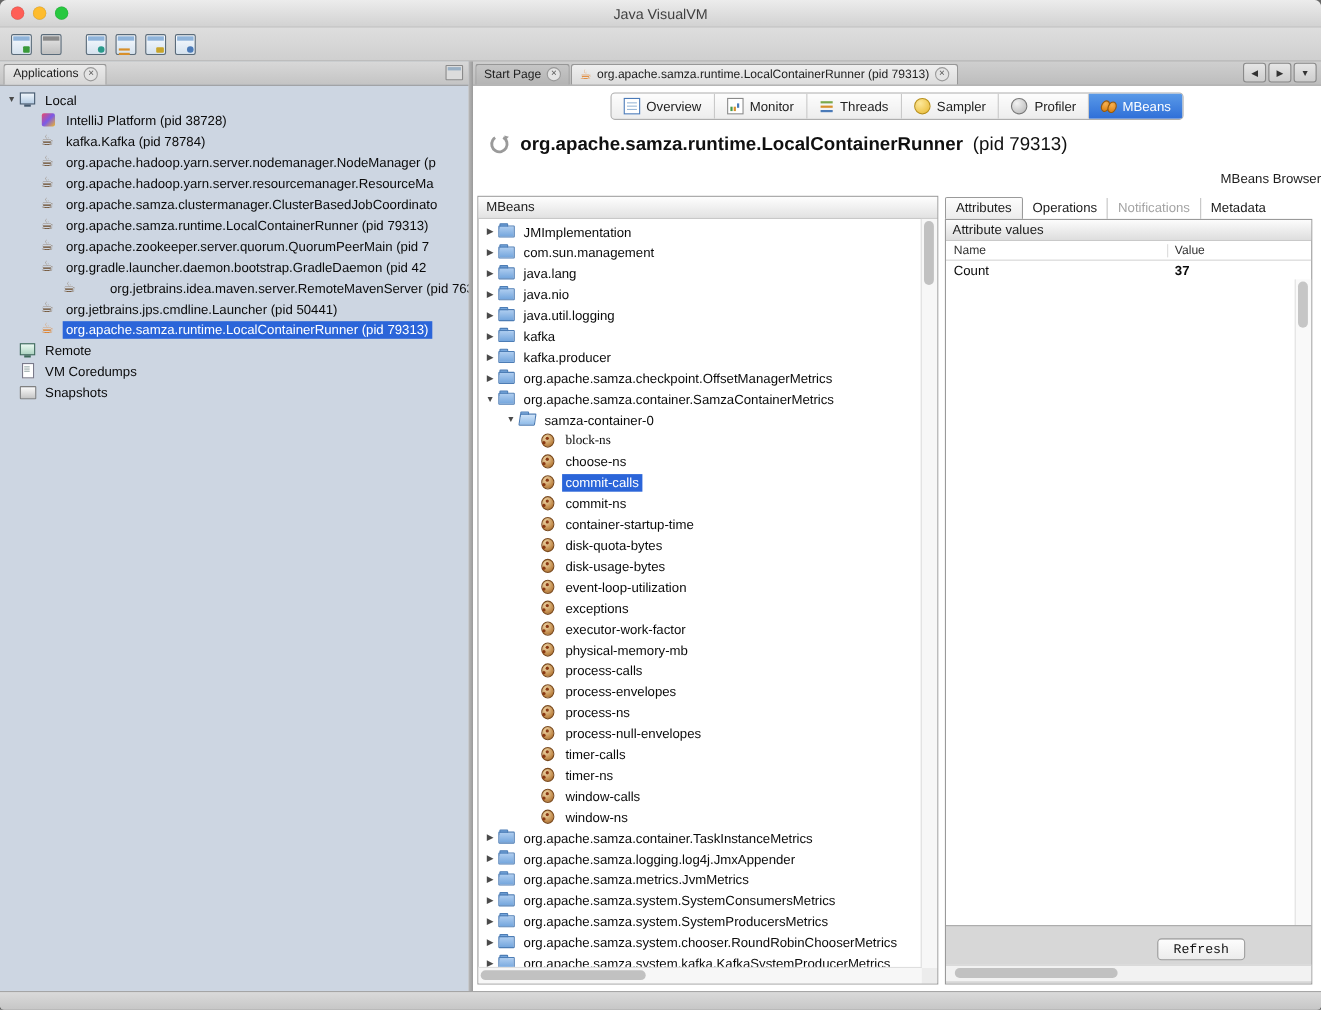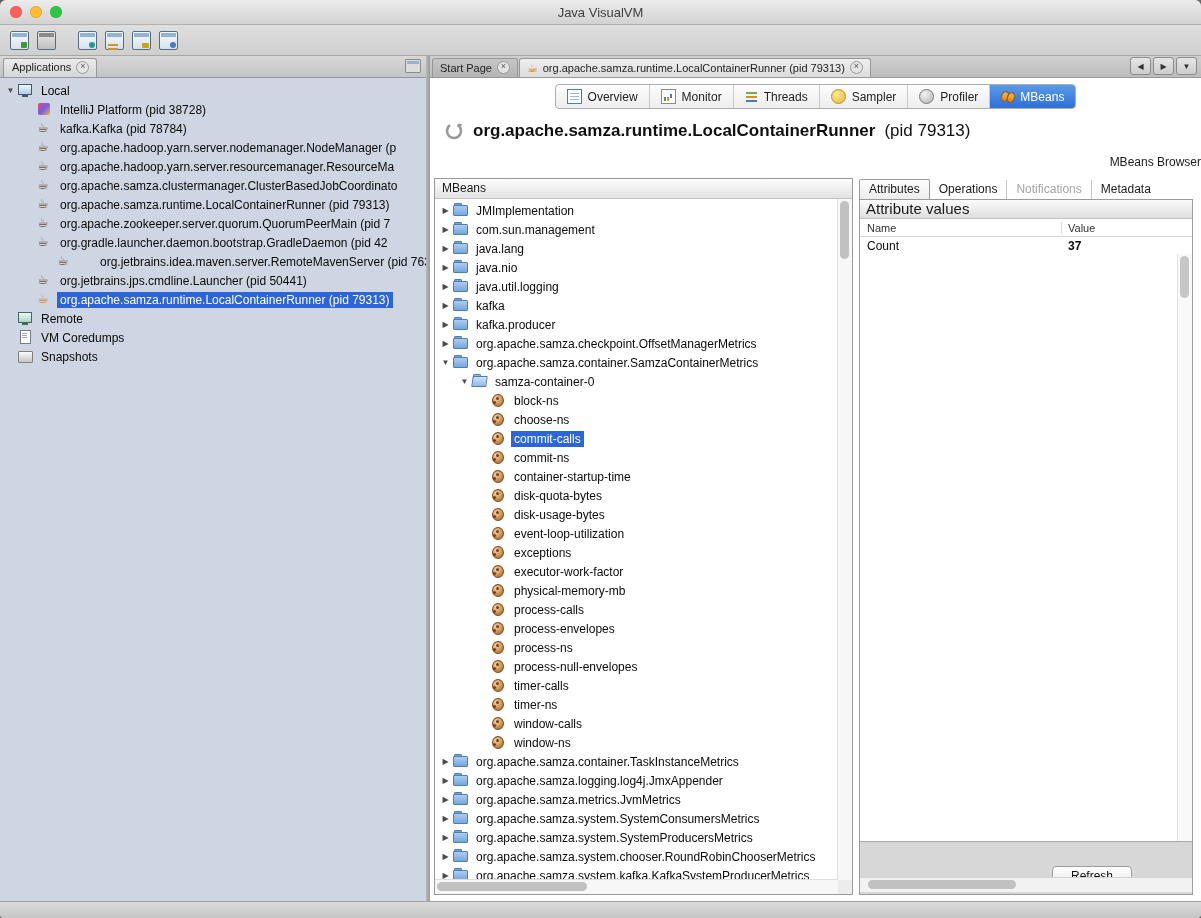--- a/index.html
+++ b/index.html
@@ -114,32 +114,32 @@
   .dsplit{width:6px;flex:none;}
 
   
   .details-pane{flex:1;display:flex;flex-direction:column;min-width:0;min-height:0;}
   .detail-tabs{height:21px;flex:none;display:flex;align-items:flex-end;font-size:12px;color:#1a1a1a;}
   .dtabx{padding:2px 9px 3px 9px;white-space:nowrap;}
   .dtabx.active{border:1px solid #9a9a9a;border-bottom:none;background:linear-gradient(#fdfdfd,#ececec);border-radius:2px 2px 0 0;}
   .dtabx.disabled{color:#a4a4a4;}
   .dtabx.plain + .dtabx.plain{border-left:1px solid #c4c4c4;}
   .details-body{flex:1;border:1px solid #9a9a9a;display:flex;flex-direction:column;background:#fff;position:relative;min-height:0;}
-  .attr-header{height:18px;flex:none;background:linear-gradient(#fcfcfc,#dedede);border-bottom:1px solid #c4c4c4;font-size:15px;color:#1a1a1a;line-height:18px;padding-left:6px;}
+  .attr-header{height:18px;flex:none;background:linear-gradient(#fcfcfc,#dedede);border-bottom:1px solid #c4c4c4;font-size:12px;color:#1a1a1a;line-height:18px;padding-left:6px;}
   .attr-thead{display:flex;height:17px;flex:none;border-bottom:1px solid #d4d4d4;font-size:11px;color:#333;align-items:center;padding-right:14px;}
   .attr-thead .c-name{flex:1;padding-left:7px;border-right:1px solid #dcdcdc;}
   .attr-thead .c-value{width:110px;flex:none;padding-left:6px;}
   .attr-row{display:flex;height:17px;font-size:12px;color:#0a0a0a;align-items:center;padding-right:14px;}
   .attr-row .c-name{flex:1;padding-left:7px;}
   .attr-row .c-value{width:110px;flex:none;padding-left:6px;font-weight:bold;}
   .attr-empty{flex:1;position:relative;}
   .dvscroll{position:absolute;top:0;right:0;bottom:0;width:14px;background:#f9f9f9;border-left:1px solid #e2e2e2;}
   .dvscroll .thumb{position:absolute;top:2px;left:2px;width:9px;height:42px;background:#c6c6c6;border-radius:5px;}
   .details-footer{flex:none;height:52px;background:#d7d7d7;border-top:1px solid #a8a8a8;position:relative;}
-  .refresh-btn{position:absolute;top:24px;right:60px;width:80px;height:20px;background:linear-gradient(#fdfdfd,#ececec);border:1px solid #9e9e9e;border-radius:4px;font-size:12px;color:#111;font-family:Liberation Sans, sans-serif;}
+  .refresh-btn{position:absolute;top:11px;right:60px;width:80px;height:20px;background:linear-gradient(#fdfdfd,#ececec);border:1px solid #9e9e9e;border-radius:4px;font-size:12px;color:#111;font-family:Liberation Mono, monospace;}
   .fhscroll{position:absolute;left:0;right:0;bottom:2px;height:14px;background:#f2f2f2;border-top:1px solid #d4d4d4;}
   .fhscroll .thumb{position:absolute;left:8px;top:2px;height:9px;width:148px;background:#c1c1c1;border-radius:5px;}
 
   
   .statusbar{height:16px;flex:none;background:linear-gradient(#dadada,#c6c6c6);border-top:1px solid #a0a0a0;border-radius:0 0 4px 4px;}
 </style>
 </head>
 <body>
 
 <div class="window">
@@ -372,21 +372,21 @@
                 <div class="trow" style="padding-left: 4px;">
                   <span class="expander">▼</span>
                   <span class="ticon icon-folder"></span>
                   <span class="tlabel">org.apache.samza.container.SamzaContainerMetrics</span>
                 </div>
                 <div class="trow" style="padding-left: 23px;">
                   <span class="expander">▼</span>
                   <span class="ticon icon-folder-open"></span>
                   <span class="tlabel">samza-container-0</span>
                 </div>
-                <div class="trow" style="padding-left: 42px;">
+                <div class="trow" style="padding-left: 42px; font-family: Liberation Serif, serif;">
                   <span class="expander"></span>
                   <span class="ticon icon-bean"></span>
                   <span class="tlabel">block-ns</span>
                 </div>
                 <div class="trow" style="padding-left: 42px;">
                   <span class="expander"></span>
                   <span class="ticon icon-bean"></span>
                   <span class="tlabel">choose-ns</span>
                 </div>
                 <div class="trow sel" style="padding-left: 42px;">

